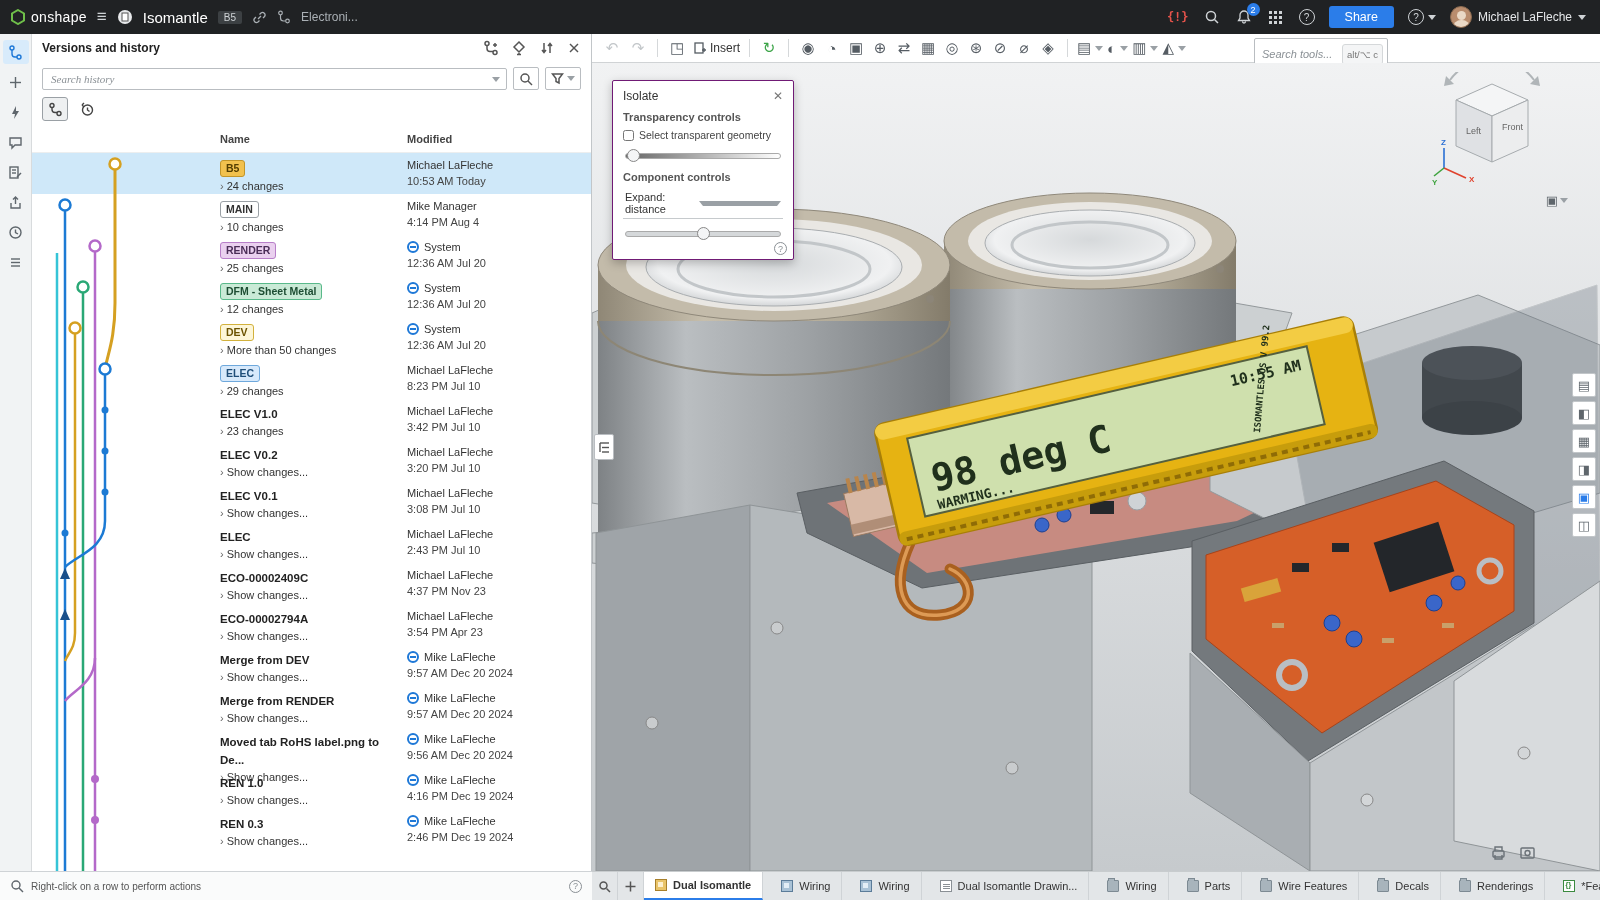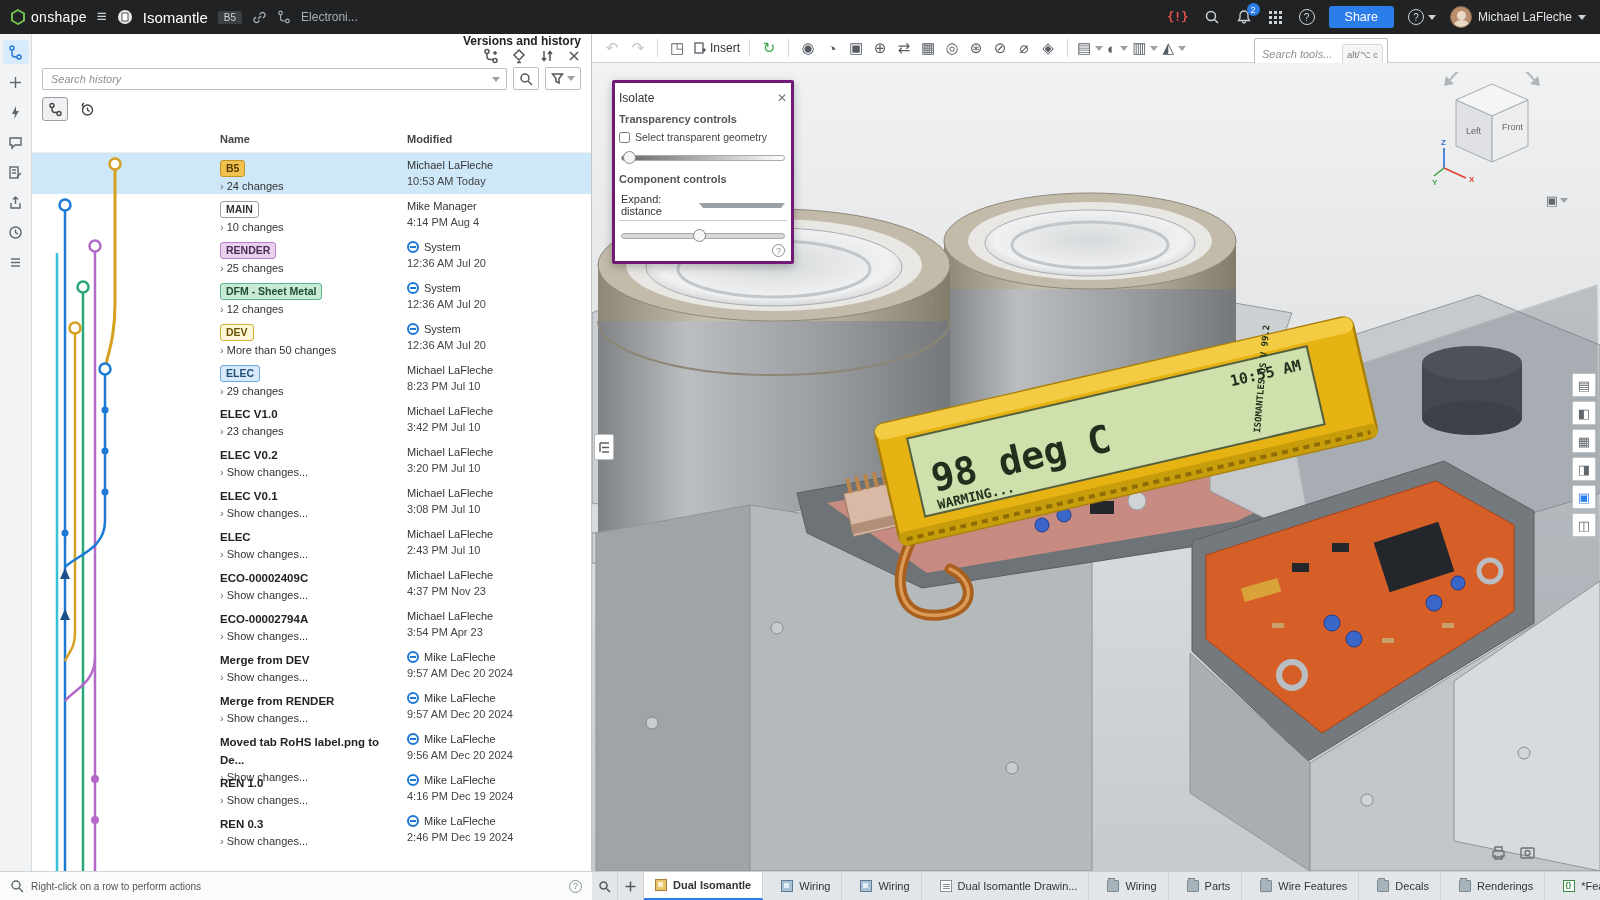--- a/index.html
+++ b/index.html
@@ -29,26 +29,26 @@
   .help-circ { width:16px; height:16px; border-radius:50%; border:1.5px solid #cfd3d6; color:#cfd3d6; font-size:10px; display:flex; align-items:center; justify-content:center; }
 
   
   .left-rail { position:absolute; left:0; top:34px; width:32px; height:837px; background:#f1f3f4; border-right:1px solid #d8dbdd; display:flex; flex-direction:column; align-items:center; padding-top:6px; gap:6px; }
   .rail-btn { width:26px; height:24px; display:flex; align-items:center; justify-content:center; border-radius:3px; cursor:pointer; color:#5f666c; }
   .rail-btn.active { background:#d8ebfb; color:#1e78d7; }
   .rail-btn svg { stroke:currentColor; fill:none; stroke-width:1.4; }
 
   
   .vpanel { position:absolute; left:32px; top:34px; width:560px; height:837px; background:#fff; border-right:1px solid #c2c6c9; overflow:hidden; }
-  .vp-header { height:28px; display:flex; align-items:flex-end; padding:0 10px;flex-direction:column; }
+  .vp-header { height:28px; display:flex; align-items:center; padding:13px 10px; }
   .vp-title { font-size:12px; font-weight:bold; color:#222; flex:1; }
   .vp-hicons { display:flex; gap:12px; align-items:center; color:#555; }
   .vp-hicons svg { stroke:#555; fill:none; stroke-width:1.5; cursor:pointer; }
   .vp-search { display:flex; gap:6px; padding:5px 10px 4px; align-items:center; }
-  .search-wrap { flex:1; position:relative; }
+  .search-wrap { flex:1; position:relative;font-family:Liberation Serif, serif; }
   .search-wrap input { width:100%; height:22px; border:1px solid #b9bdc1; border-radius:2px; font-size:11px; padding:0 20px 0 8px; font-family:inherit; }
   .search-wrap input::placeholder { font-style:italic; color:#8a9095; }
   .search-wrap .caret { position:absolute; right:7px; top:9px; }
   .sq-btn { width:26px; height:23px; border:1px solid #b9bdc1; background:#fff; border-radius:2px; display:flex; align-items:center; justify-content:center; gap:3px; cursor:pointer; }
   .sq-btn svg { stroke:#555; fill:none; stroke-width:1.5; }
   .vp-toggles { display:flex; gap:6px; padding:3px 10px 4px; }
   .tg-btn { width:26px; height:24px; border:1px solid transparent; border-radius:3px; display:flex; align-items:center; justify-content:center; cursor:pointer; }
   .tg-btn.pressed { border-color:#9aa0a5; background:#eef0f1; }
   .tg-btn svg { stroke:#444; fill:none; stroke-width:1.4; }
   .vp-thead { position:relative; height:28px; border-bottom:1px solid #eceeef; }
@@ -85,21 +85,21 @@
   .tool-btn .caret { margin-left:1px; }
   .tool-label { font-size:12px; color:#333; }
   .tsep { width:1px; height:18px; background:#d5d8da; margin:0 5px; }
   .tool-search { position:absolute; right:212px; top:4px; width:134px; height:32px; border:1px solid #b9bdc1; border-radius:2px; background:#fff; display:flex; align-items:center; padding:0 4px 0 7px; gap:4px; cursor:text; }
   .tool-search .ph { flex:1; font-size:11px; color:#8a9095; font-style:italic; white-space:nowrap; overflow:hidden; }
   .kbd-chip { font-size:9.5px; color:#777; border:1px solid #d5d8da; background:#f4f5f6; border-radius:3px; padding:4px 4px; white-space:nowrap; }
   .scene { position:absolute; left:0; top:29px; width:1008px; height:808px; }
   .scene svg { display:block; }
 
   
-  .dialog { position:absolute; left:20px; top:46px; width:182px; background:#fff; border:3px solid #701a75; border-radius:2px; box-shadow:0 3px 10px rgba(0,0,0,.25); padding:8px 4px 10px; z-index:20; }
+  .dialog { position:absolute; left:20px; top:46px; width:182px; background:#fff; border:1px solid #701a75; border-radius:2px; box-shadow:0 3px 10px rgba(0,0,0,.25); padding:8px 10px 10px; z-index:20; }
   .dlg-head { display:flex; align-items:center; margin-bottom:8px; }
   .dlg-title { font-size:12px; color:#333; flex:1; }
   .dlg-x { font-size:12px; color:#777; cursor:pointer; }
   .dlg-sec { font-size:11px; font-weight:bold; color:#555; margin:6px 0 6px; }
   .dlg-check { display:flex; gap:5px; align-items:center; font-size:10.5px; color:#444; margin-bottom:8px; }
   .dlg-check input { width:11px; height:11px; }
   .slider { position:relative; height:14px; margin:2px 2px 8px; }
   .slider .track { position:absolute; left:0; right:0; top:4px; height:6px; border:1px solid #aaa; border-radius:3px; }
   .slider.grad .track { background:linear-gradient(to right,#666,#fff); }
   .slider.plain .track { background:#d5d8da; }

